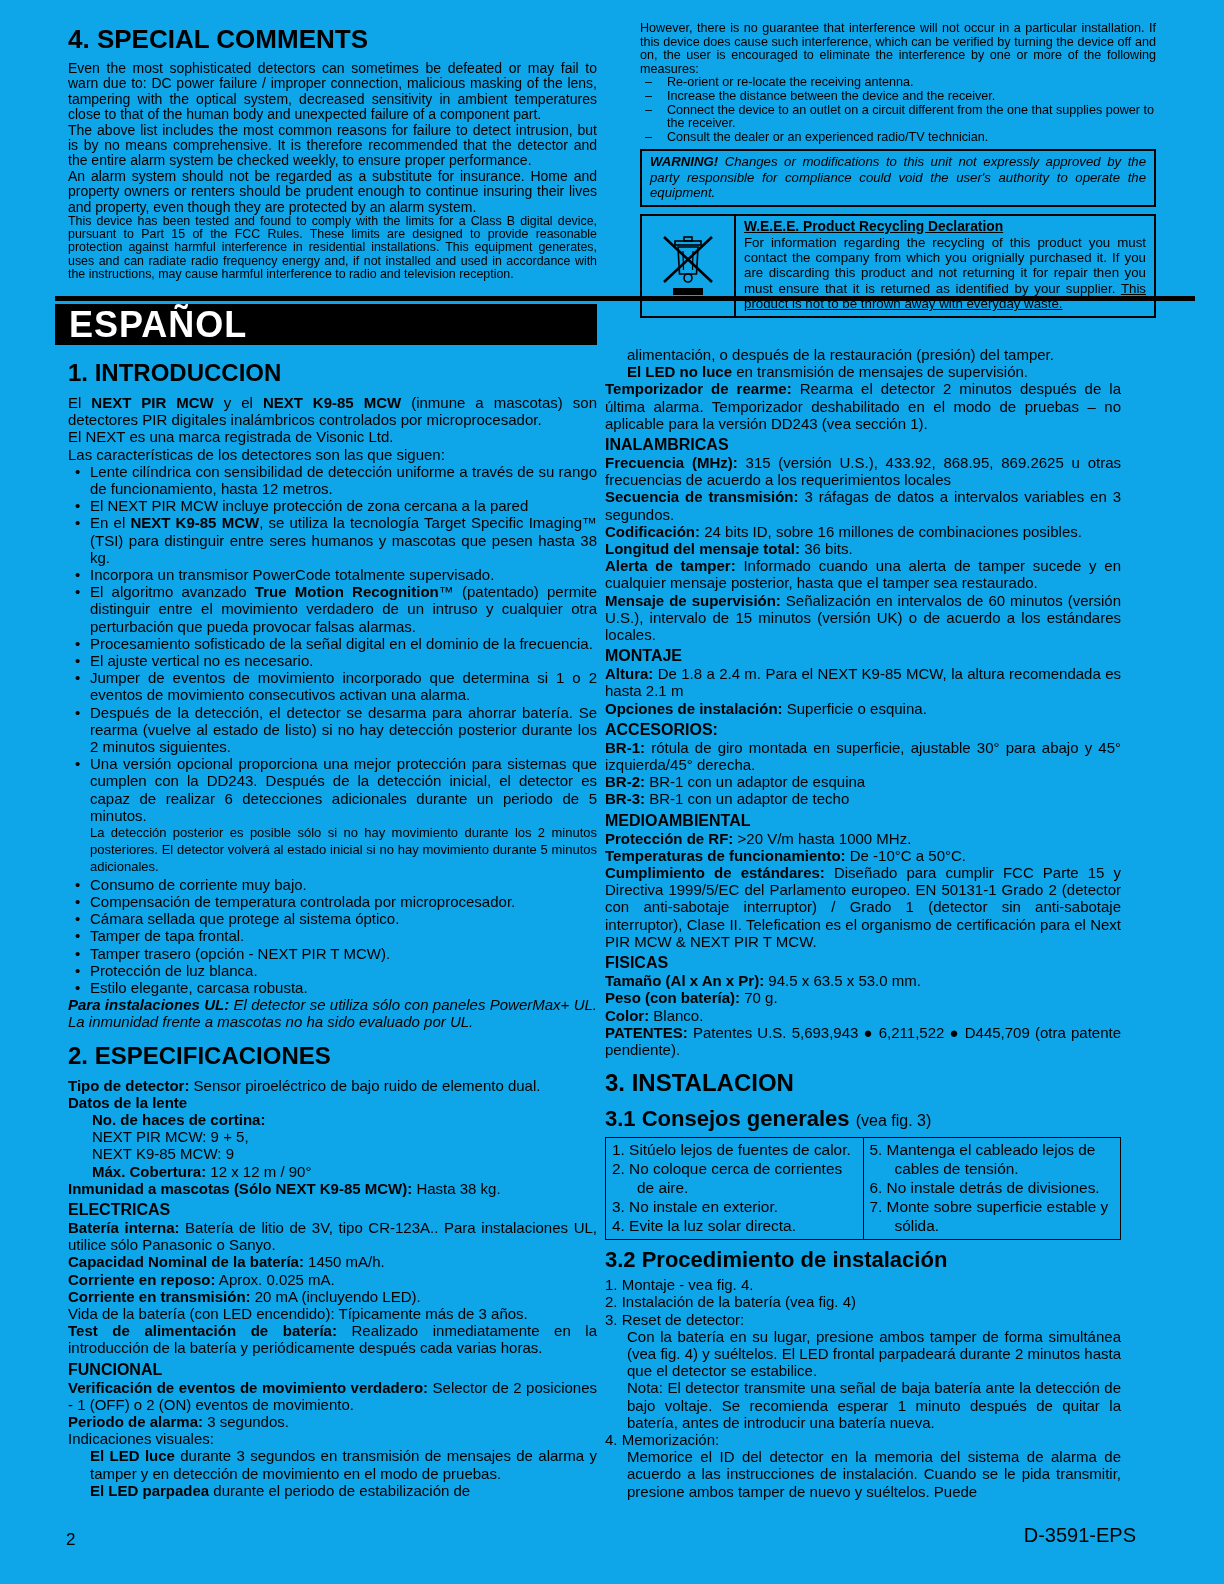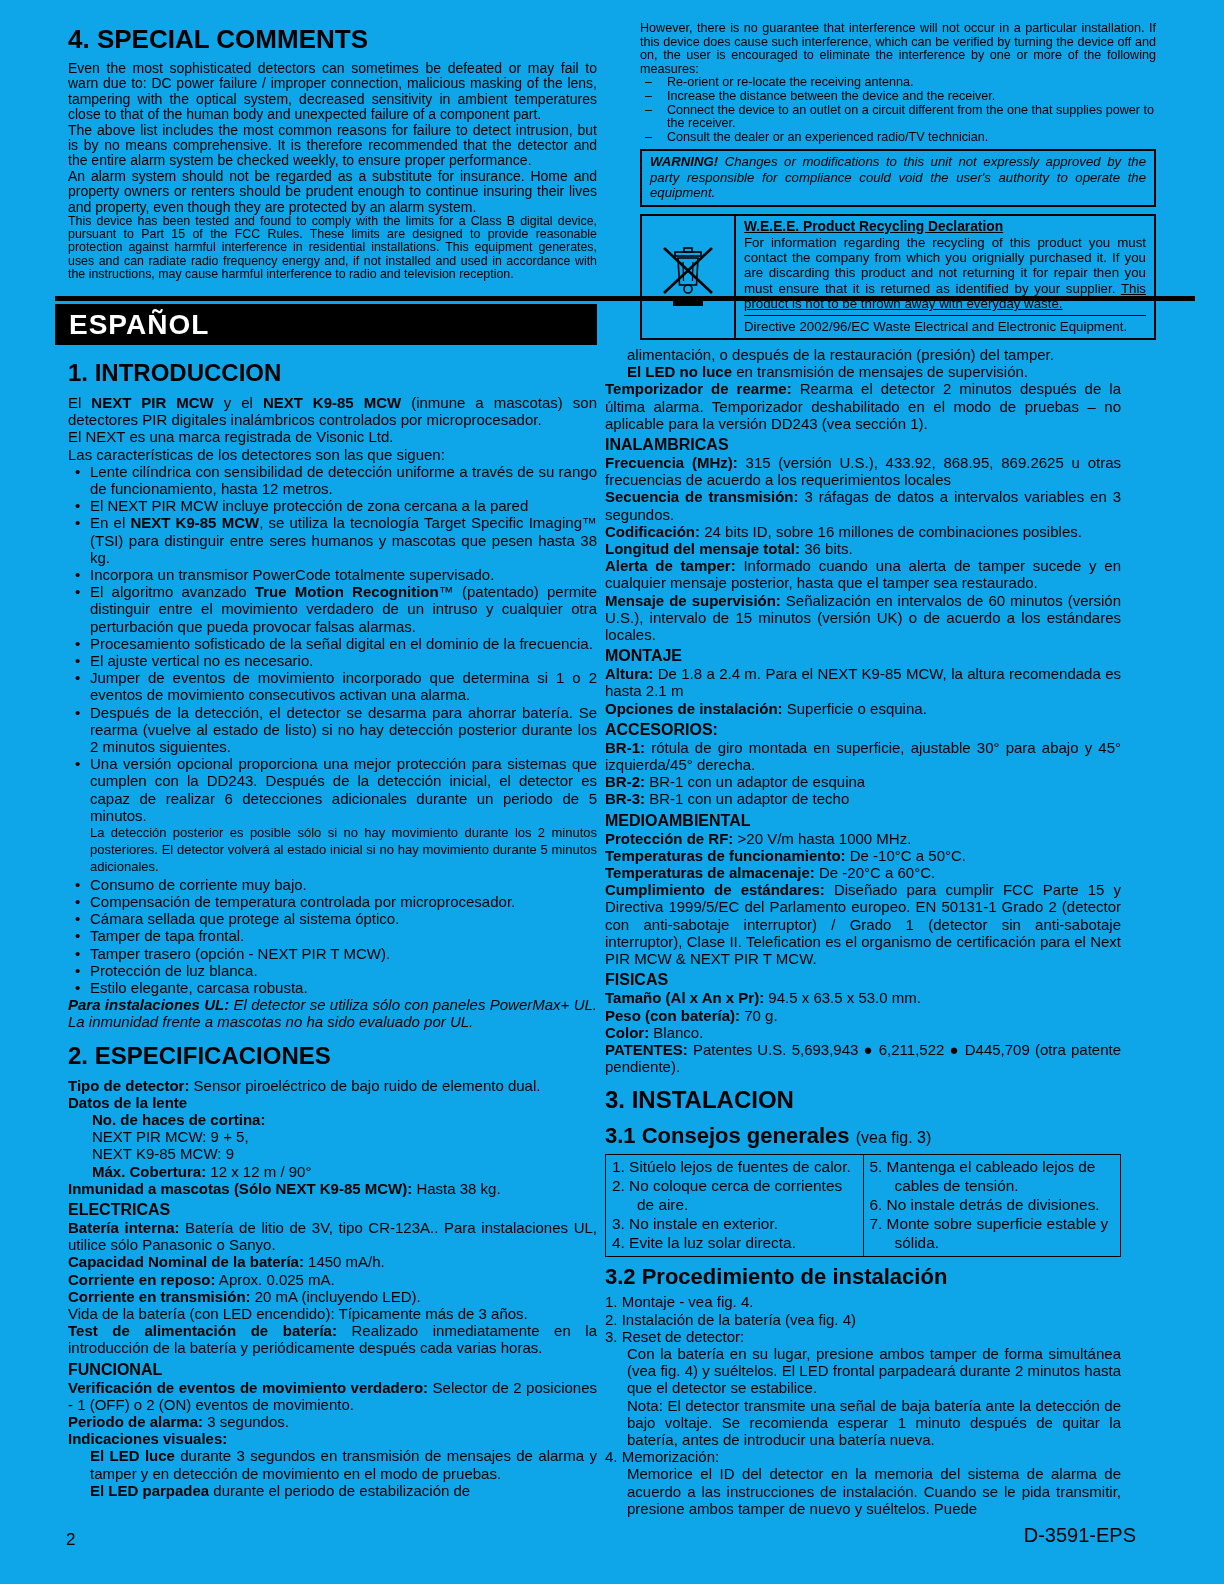--- a/index.html
+++ b/index.html
@@ -25,21 +25,21 @@
 
   .weee-box{border:2px solid #000;margin-top:7px;display:flex;}
   .weee-icon-cell{width:92px;border-right:2px solid #000;display:flex;align-items:center;justify-content:center;}
   .weee-text-cell{flex:1;padding:2px 8px 4px;}
   .weee-title{font-size:13.8px;font-weight:bold;text-decoration:underline;line-height:17px;}
   .p-weee{font-size:13.3px;line-height:15.4px;text-align:justify;margin:0;}
   .weee-directive{border-top:1.5px solid #000;margin-top:3px;padding-top:3px;text-align:left;}
 
   .rule{position:absolute;left:55px;top:296px;width:1140px;height:5px;background:#000;}
 
-  .banner{background:#000;color:#fff;font-size:28px;font-weight:bold;height:41px;line-height:41px;
+  .banner{background:#000;color:#fff;font-size:36px;font-weight:bold;height:41px;line-height:41px;
           padding-left:14px;letter-spacing:1px;}
   .indent-wrap{padding-left:13px;}
 
   
   .p-es{font-size:15px;line-height:17.2px;text-align:justify;margin:0;}
   .p-ind{font-size:15px;line-height:17.2px;margin:0;padding-left:24px;}
   .p-led{font-size:15px;line-height:17.2px;text-align:justify;margin:0;padding-left:22px;}
   .li-b{font-size:15px;line-height:17.2px;text-align:justify;margin:0;padding-left:22px;position:relative;}
   .li-b::before{content:"\2022";position:absolute;left:7px;}
   .li-bc{font-size:13px;line-height:17.2px;text-align:justify;margin:0;padding-left:22px;}
@@ -92,21 +92,20 @@
           <line x1="34" y1="19" x2="33.5" y2="38" stroke="#000" stroke-width="1.2"></line>
           <circle cx="29" cy="46" r="4" fill="none" stroke="#000" stroke-width="1.6"></circle>
           <line x1="5" y1="5" x2="53" y2="50" stroke="#000" stroke-width="2.6"></line>
           <line x1="53" y1="5" x2="5" y2="50" stroke="#000" stroke-width="2.6"></line>
           <rect x="14" y="56" width="30" height="7" fill="#000"></rect>
         </svg>
       </div>
       <div class="weee-text-cell">
         <div class="weee-title">W.E.E.E. Product Recycling Declaration</div>
         <p class="p-weee">For  information regarding the recycling  of this product  you must contact the  company from which you orignially purchased it. If you are discarding this product and not returning it for repair then you must ensure that it is returned as identified by your supplier. <span style="text-decoration: underline;">This product is not to be thrown away with everyday waste.</span></p>
-        <p class="p-weee weee-directive">Directive 2002/96/EC Waste Electrical and Electronic Equipment.</p>
       </div>
     </div>
   </section>
 
   <div class="rule"></div>
 
   <section class="abs" style="left:55px;top:304px;width:542px;">
     <div class="banner">ESPAÑOL</div>
     <div class="indent-wrap">
       <h1 class="h-es" style="margin-top:12px;">1. INTRODUCCION</h1>
@@ -146,21 +145,21 @@
           <div class="sub">ELECTRICAS</div>
           <div class="p-es"><span style="font-weight: bold;">Batería interna:</span> Batería de litio de 3V, tipo CR-123A.. Para instalaciones UL, utilice sólo Panasonic o Sanyo.</div>
           <div class="p-es"><span style="font-weight: bold;">Capacidad Nominal de la batería:</span> 1450 mA/h.</div>
           <div class="p-es"><span style="font-weight: bold;">Corriente en reposo:</span> Aprox. 0.025 mA.</div>
           <div class="p-es"><span style="font-weight: bold;">Corriente en transmisión:</span> 20 mA (incluyendo LED).</div>
           <div class="p-es"><span style="font-weight: normal;">Vida de la batería (con LED encendido):</span> Típicamente más de 3 años.</div>
           <div class="p-es"><span style="font-weight: bold;">Test de alimentación de batería:</span> Realizado inmediatamente en la introducción de la batería y periódicamente después cada varias horas.</div>
           <div class="sub">FUNCIONAL</div>
           <div class="p-es"><span style="font-weight: bold;">Verificación de eventos de movimiento verdadero:</span> Selector de 2 posiciones - 1 (OFF) o 2 (ON) eventos de movimiento.</div>
           <div class="p-es"><span style="font-weight: bold;">Periodo de alarma:</span> 3 segundos.</div>
-          <div class="p-es"><span style="font-weight: bold;">Indicaciones visuales:</span></div>
+          <div class="p-es"><span style="font-weight: normal;">Indicaciones visuales:</span></div>
           <div class="p-led"><span style="font-weight: bold;">El LED luce</span> durante 3 segundos en transmisión de mensajes de alarma y tamper y en detección de movimiento en el modo de pruebas.</div>
           <div class="p-led"><span style="font-weight: bold;">El LED parpadea</span> durante el periodo de estabilización de</div>
         </div>
     </div>
   </section>
 
   <section class="abs" style="left:605px;top:346px;width:516px;">
     <div>
         <div class="p-led">alimentación, o después de la restauración (presión) del tamper.</div>
         <div class="p-led"><span style="font-weight: bold;">El LED no luce</span> en transmisión de mensajes de supervisión.</div>
@@ -175,21 +174,20 @@
         <div class="sub">MONTAJE</div>
         <div class="p-es"><span style="font-weight: bold;">Altura:</span> De 1.8 a 2.4 m. Para el NEXT K9-85 MCW, la altura recomendada es hasta 2.1 m</div>
         <div class="p-es"><span style="font-weight: bold;">Opciones de instalación:</span> Superficie o esquina.</div>
         <div class="sub">ACCESORIOS:</div>
         <div class="p-es"><span style="font-weight: bold;">BR-1:</span> rótula de giro montada en superficie, ajustable 30° para abajo y 45° izquierda/45° derecha.</div>
         <div class="p-es"><span style="font-weight: bold;">BR-2:</span> BR-1 con un adaptor de esquina</div>
         <div class="p-es"><span style="font-weight: bold;">BR-3:</span> BR-1 con un adaptor de techo</div>
         <div class="sub">MEDIOAMBIENTAL</div>
         <div class="p-es"><span style="font-weight: bold;">Protección de RF:</span> &gt;20 V/m hasta 1000 MHz.</div>
         <div class="p-es"><span style="font-weight: bold;">Temperaturas de funcionamiento:</span> De -10°C a 50°C.</div>
-        <div class="p-es"><span style="font-weight: bold;">Temperaturas de almacenaje:</span> De -20°C a 60°C.</div>
         <div class="p-es"><span style="font-weight: bold;">Cumplimiento de estándares:</span> Diseñado para cumplir FCC Parte 15 y Directiva 1999/5/EC del Parlamento europeo. EN 50131-1 Grado 2 (detector con anti-sabotaje interruptor) / Grado 1 (detector sin anti-sabotaje interruptor), Clase II. Telefication es el organismo de certificación para el Next PIR MCW &amp; NEXT PIR T MCW.</div>
         <div class="sub">FISICAS</div>
         <div class="p-es"><span style="font-weight: bold;">Tamaño (Al x An x Pr):</span> 94.5 x 63.5 x 53.0 mm.</div>
         <div class="p-es"><span style="font-weight: bold;">Peso (con batería):</span> 70 g.</div>
         <div class="p-es"><span style="font-weight: bold;">Color:</span> Blanco.</div>
         <div class="p-es"><span style="font-weight: bold;">PATENTES:</span> Patentes U.S. 5,693,943 ● 6,211,522 ● D445,709 (otra patente pendiente).</div>
       </div>
     <h1 class="h-es">3. INSTALACION</h1>
     <h2 class="h-sub2"><span>3.1 Consejos generales</span> <span class="fig">(vea fig. 3)</span></h2>
     <table class="tips">

